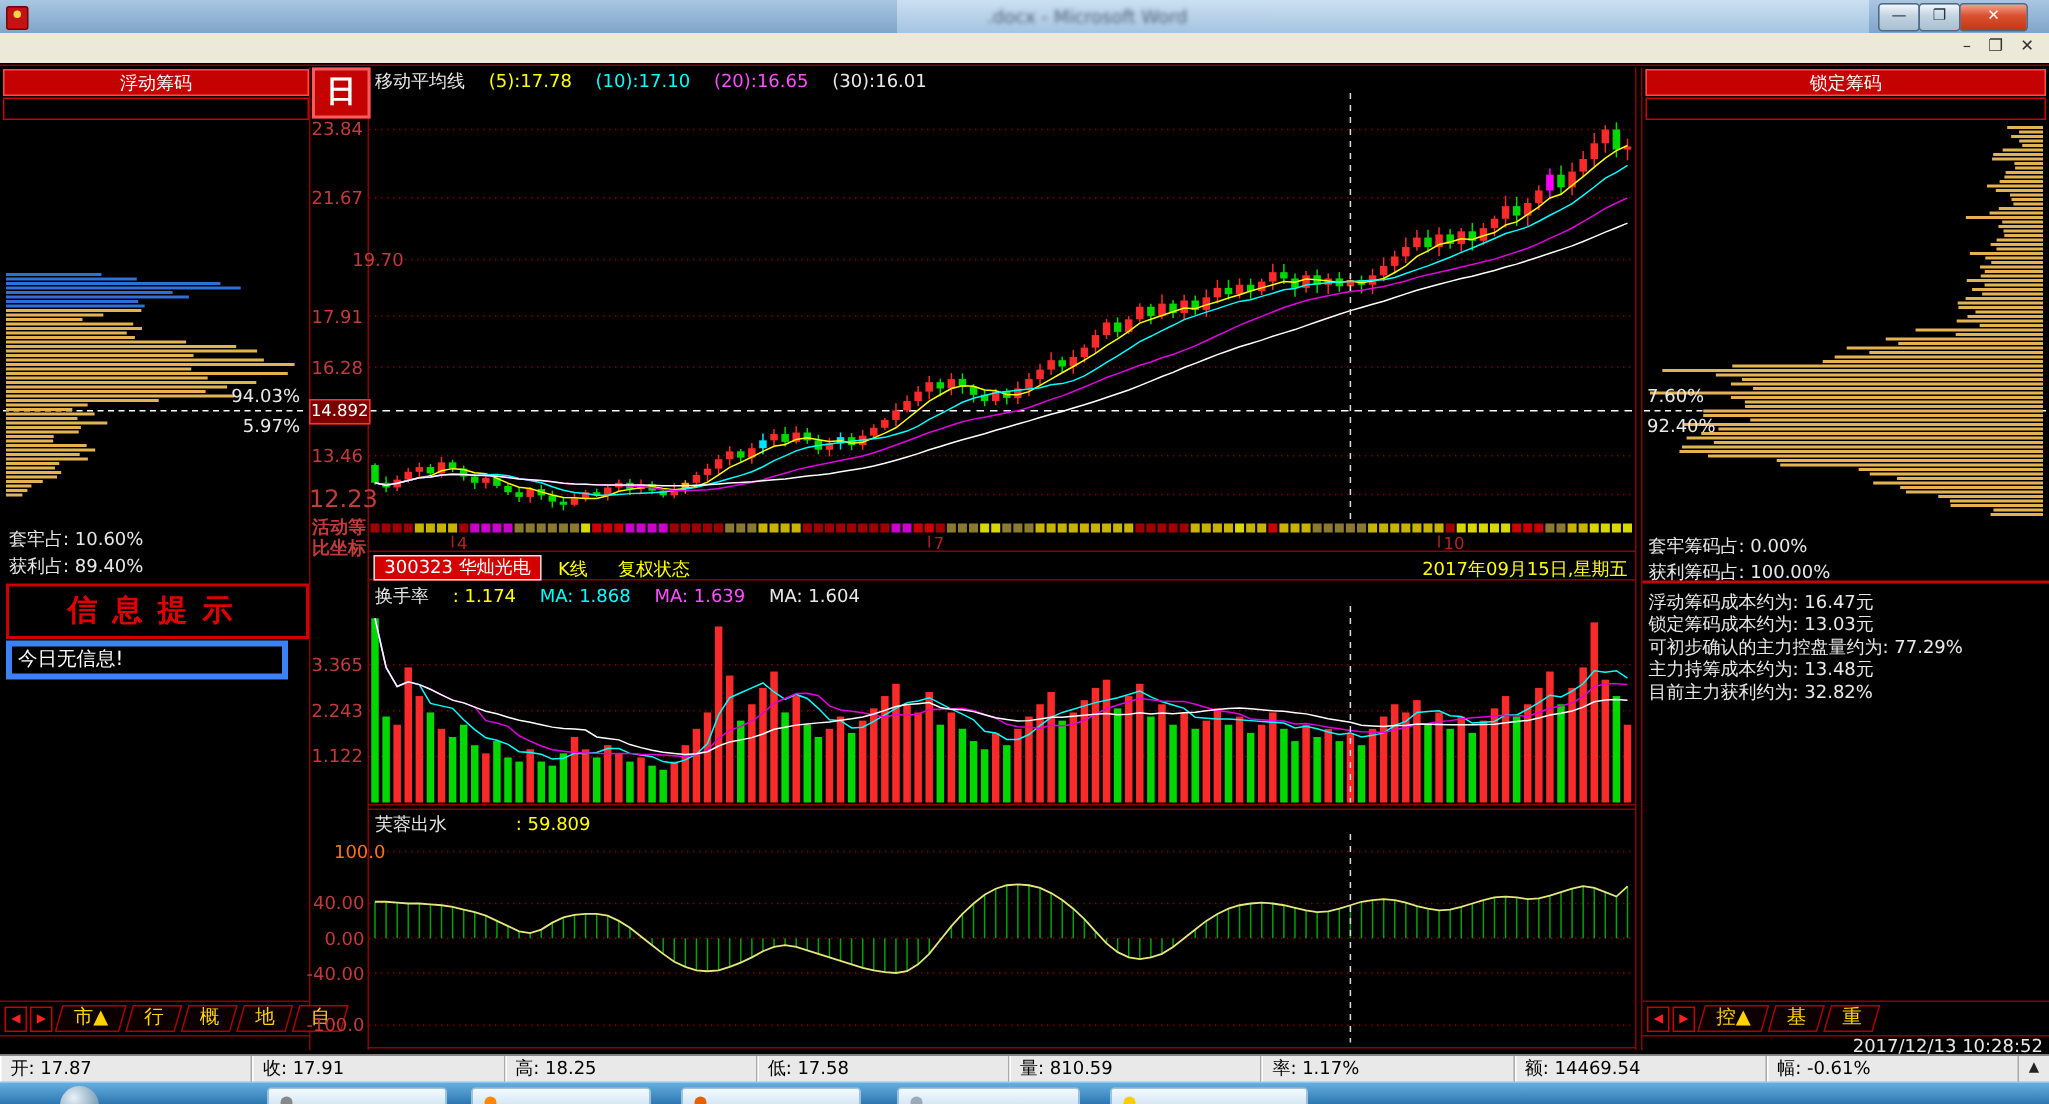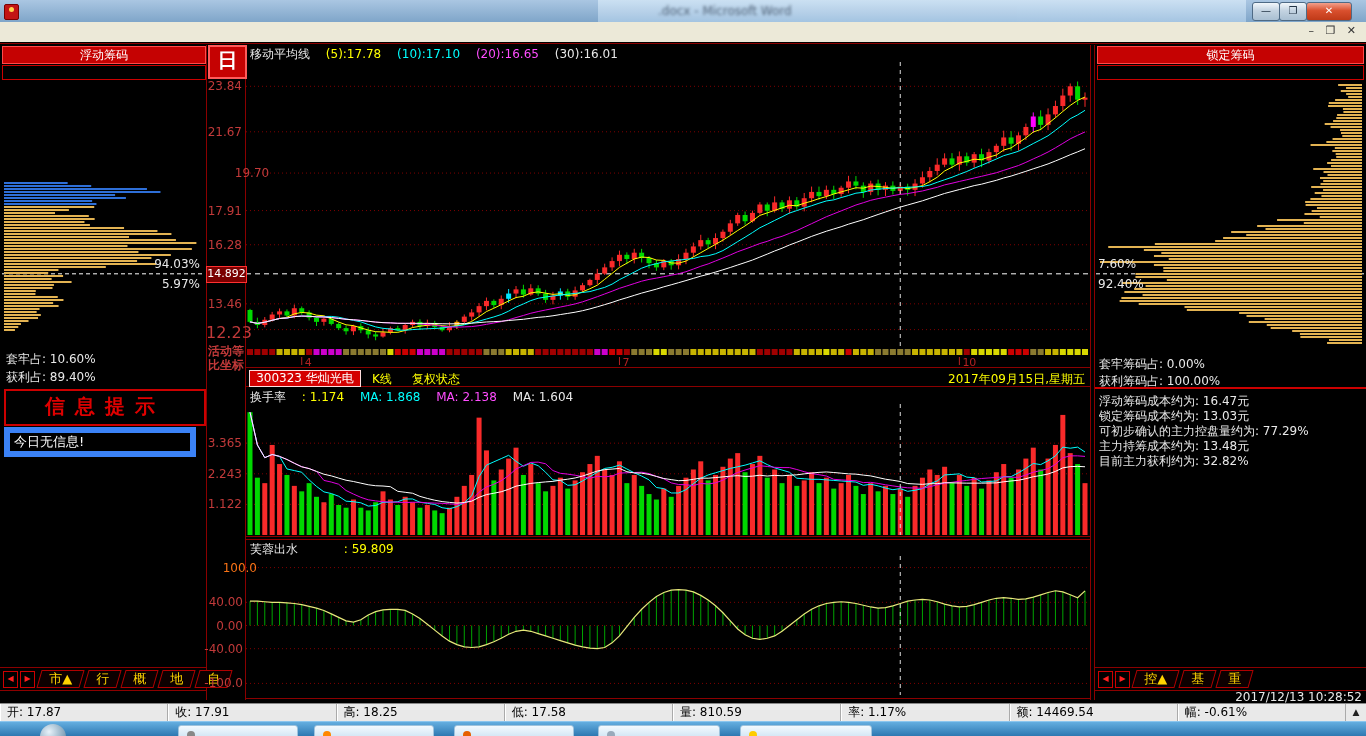--- a/index.html
+++ b/index.html
@@ -31,21 +31,21 @@
   .cnred{color:#c23a3a;}
   #marker-box{left:206px;width:39px;height:15px;background:#7a0000;border:1px solid #ff3030;
     color:#fff;text-align:center;line-height:13px;font-size:11px;}
   #day-btn{left:208px;top:45px;width:35px;height:30px;background:#c50202;border:2px solid #ff5a5a;
     color:#fff;font-size:20px;font-weight:bold;text-align:center;line-height:27px;}
   .whitetxt{color:#e8e8e8;font-size:12px;white-space:nowrap;}
   .yellowtxt{color:#ffff00;}
   .spanrow span{margin-right:12px;}
   #info-head{left:4px;top:389px;width:198px;height:33px;border:2px solid #cc0000;
     color:#e00000;font-weight:bold;font-size:20px;letter-spacing:10px;text-align:center;line-height:31px;}
-  #info-line{left:4px;top:427px;width:176px;height:18px;border:6px solid #3b82f6;
+  #info-line{left:4px;top:427px;width:176px;height:18px;border:4px solid #3b82f6;
     color:#fff;line-height:18px;padding-left:4px;font-size:13px;}
   
   .tabsrow{height:20px;display:flex;align-items:center;}
   .arrbox{width:13px;height:15px;border:1px solid #cc0000;color:#ff2020;font-size:8px;
     text-align:center;line-height:14px;margin-right:2px;background:#000;}
   .tab{transform:skewX(-16deg);border:1px solid #b00000;height:16px;line-height:15px;
     padding:0 9px;margin:0 2px;background:#0d0000;color:#ffd400;}
   .tab span{display:inline-block;transform:skewX(16deg);font-size:13px;}
   
   #statusbar{left:0;top:703px;width:1366px;height:18px;background:#e9e9e9;
@@ -877,21 +877,21 @@
 
 <div class="abs" style="left:249px;top:370px;width:110px;height:15px;background:#d40000;border:1px solid #ffdddd;color:#fff;text-align:center;line-height:14px;font-size:12px;">300323 华灿光电</div>
 <div class="abs yellowtxt" style="left:372px;top:371px;">K线</div>
 <div class="abs yellowtxt" style="left:412px;top:371px;">复权状态</div>
 <div class="abs yellowtxt" style="left:900px;top:371px;width:185px;text-align:right;">2017年09月15日,星期五</div>
 
 <div class="abs spanrow" style="left:250px;top:389px;">
   <span class="whitetxt">换手率</span>
   <span class="yellowtxt">: 1.174</span>
   <span style="color:#00ffff;margin-top:12px;">MA: 1.868</span>
-  <span style="color:#ff4dff;">MA: 2.138</span>
+  <span style="color:#ff4dff;">MA: 1.639</span>
   <span class="whitetxt">MA: 1.604</span>
 </div>
 
 <div class="abs spanrow" style="left:250px;top:541px;">
   <span class="whitetxt">芙蓉出水</span>
   <span class="yellowtxt" style="margin-left:30px;">: 59.809</span>
 </div>
 
 <div class="abs redbar" style="left:1097px;top:46px;width:265px;">锁定筹码</div>
 <div class="abs" style="left:1097px;top:65px;width:265px;height:13px;border:1px solid #cc0000;background:#000;"></div>

